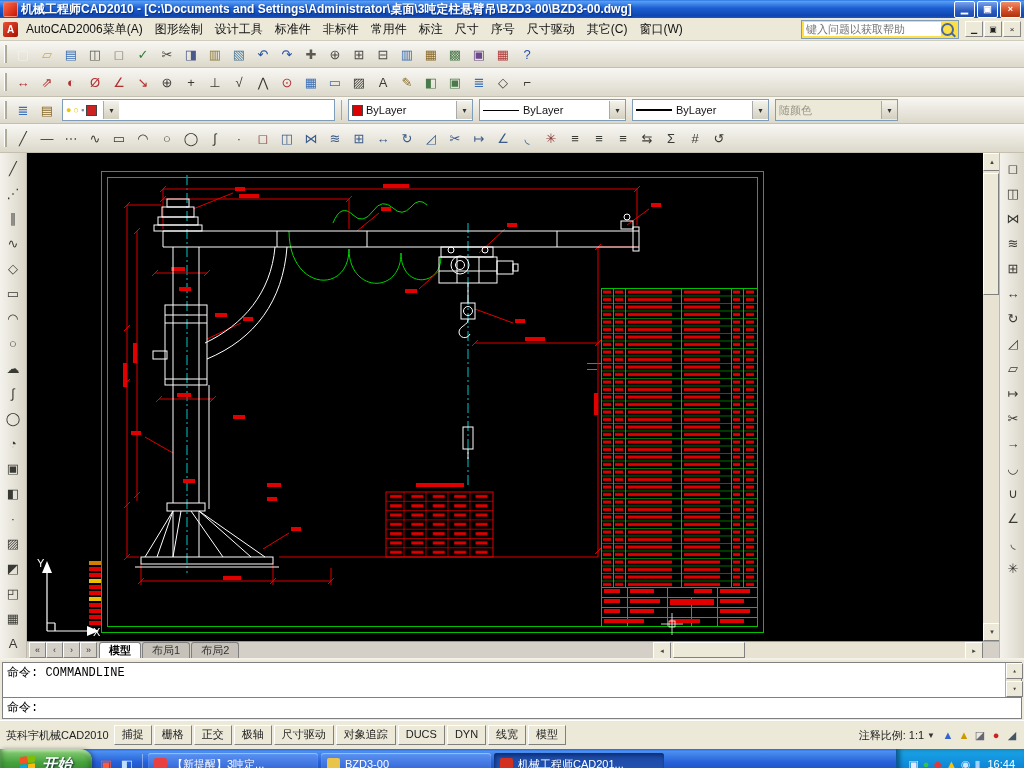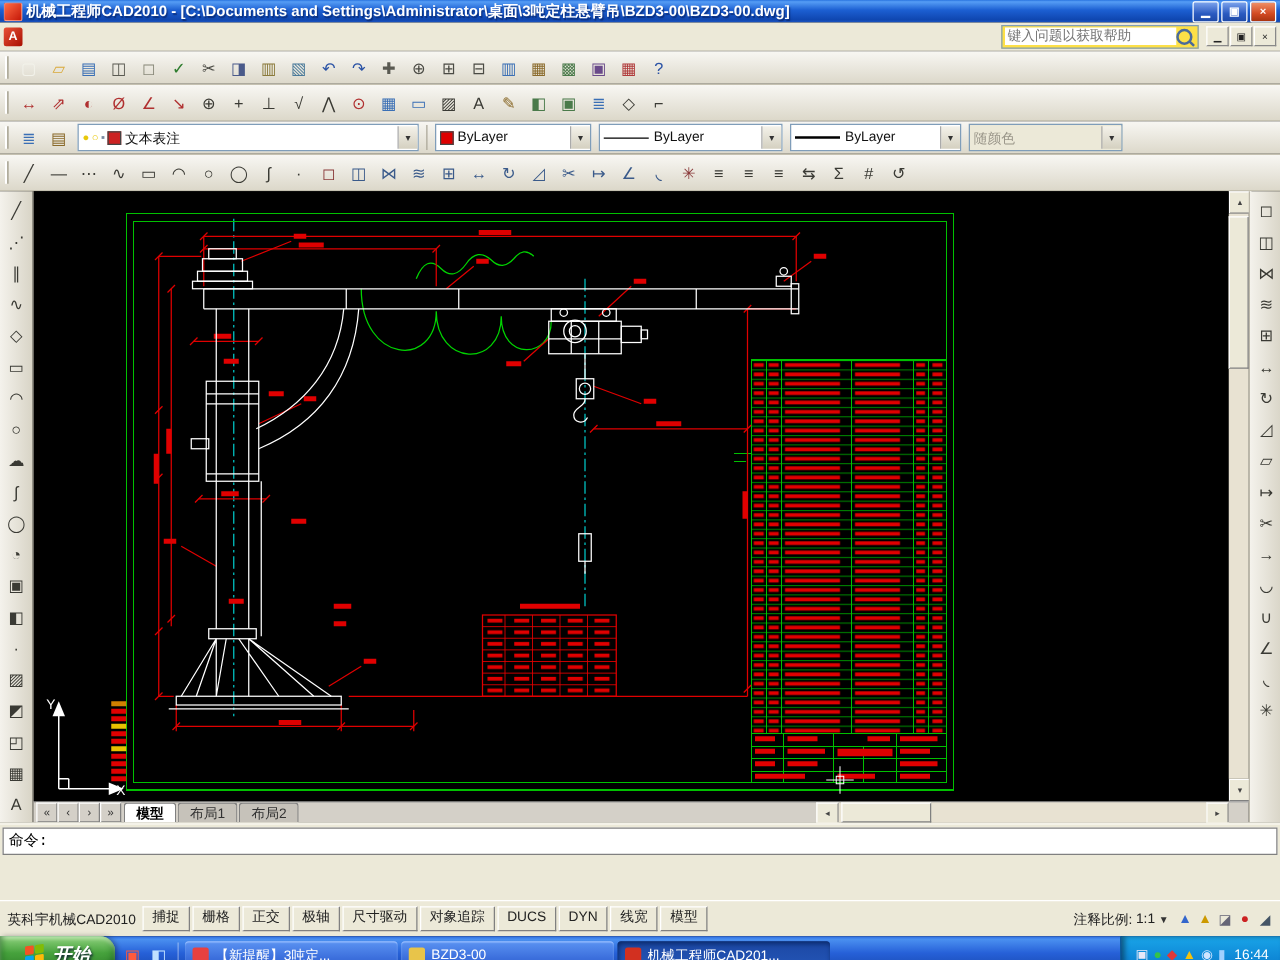--- a/index.html
+++ b/index.html
@@ -164,20 +164,35 @@
     <span class="title-text">机械工程师CAD2010 - [C:\Documents and Settings\Administrator\桌面\3吨定柱悬臂吊\BZD3-00\BZD3-00.dwg]</span>
     <span class="winbtns">
       <span class="wbtn">▁</span>
       <span class="wbtn">▣</span>
       <span class="wbtn close">×</span>
     </span>
   </div>
 
   <div class="menubar">
     <span class="menu-appicon">A</span>
+    <div class="menu-items">
+
+    <span class="menu-item">AutoCAD2006菜单(A)</span>
+        <span class="menu-item">图形绘制</span>
+        <span class="menu-item">设计工具</span>
+        <span class="menu-item">标准件</span>
+        <span class="menu-item">非标件</span>
+        <span class="menu-item">常用件</span>
+        <span class="menu-item">标注</span>
+        <span class="menu-item">尺寸</span>
+        <span class="menu-item">序号</span>
+        <span class="menu-item">尺寸驱动</span>
+        <span class="menu-item">其它(C)</span>
+        <span class="menu-item">窗口(W)</span>
+      </div>
     <div class="help-box">
       <input placeholder="键入问题以获取帮助" style="">
       <span class="lens"></span>
     </div>
     <span class="docbtns">
 
     <span class="docbtn">▁</span>
         <span class="docbtn">▣</span>
         <span class="docbtn">×</span>
       </span>
@@ -341,21 +356,20 @@
         </span>
       </div>
     <div class="dd" style="width:268px">
       <span class="tb-icons">
 
       <span class="mini" style="color: rgb(232, 200, 10);">●</span>
           <span class="mini" style="color: rgb(232, 200, 10);">○</span>
           <span class="mini" style="color: rgb(122, 138, 160);">▪</span>
         </span>
       <span class="swatch" style="background-color: rgb(204, 34, 34);"></span>
-      <span class="dd-text">文本表注</span>
       <span class="dda"></span>
     </div>
     <span class="vsep"></span>
     <div class="dd" style="width:120px">
       <span class="swatch" style="background-color: rgb(221, 0, 0);"></span>
       <span class="dd-text">ByLayer</span>
       <span class="dda"></span>
     </div>
     <div class="dd" style="width:142px">
       <span class="lt-sample"></span>
@@ -790,20 +804,28 @@
         <span class="tbi">
           <span class="tbg">◟</span>
         </span>
         <span class="tbi">
           <span class="tbg">✳</span>
         </span>
       </div>
   </div>
 
   <div class="cmd-area">
+    <div class="cmd-hist">
+      <div>命令: COMMANDLINE</div>
+      <div class="cmd-sb">
+        <span class="sb-btn">▴</span>
+        <span class="fill"></span>
+        <span class="sb-btn">▾</span>
+      </div>
+    </div>
     <div class="cmd-input">
       <span>命令:</span>
     </div>
   </div>
 
   <div class="statusbar">
     <span class="sb-label">英科宇机械CAD2010</span>
     <span class="sb-toggles">
 
     <span class="sb-toggle">捕捉</span>

